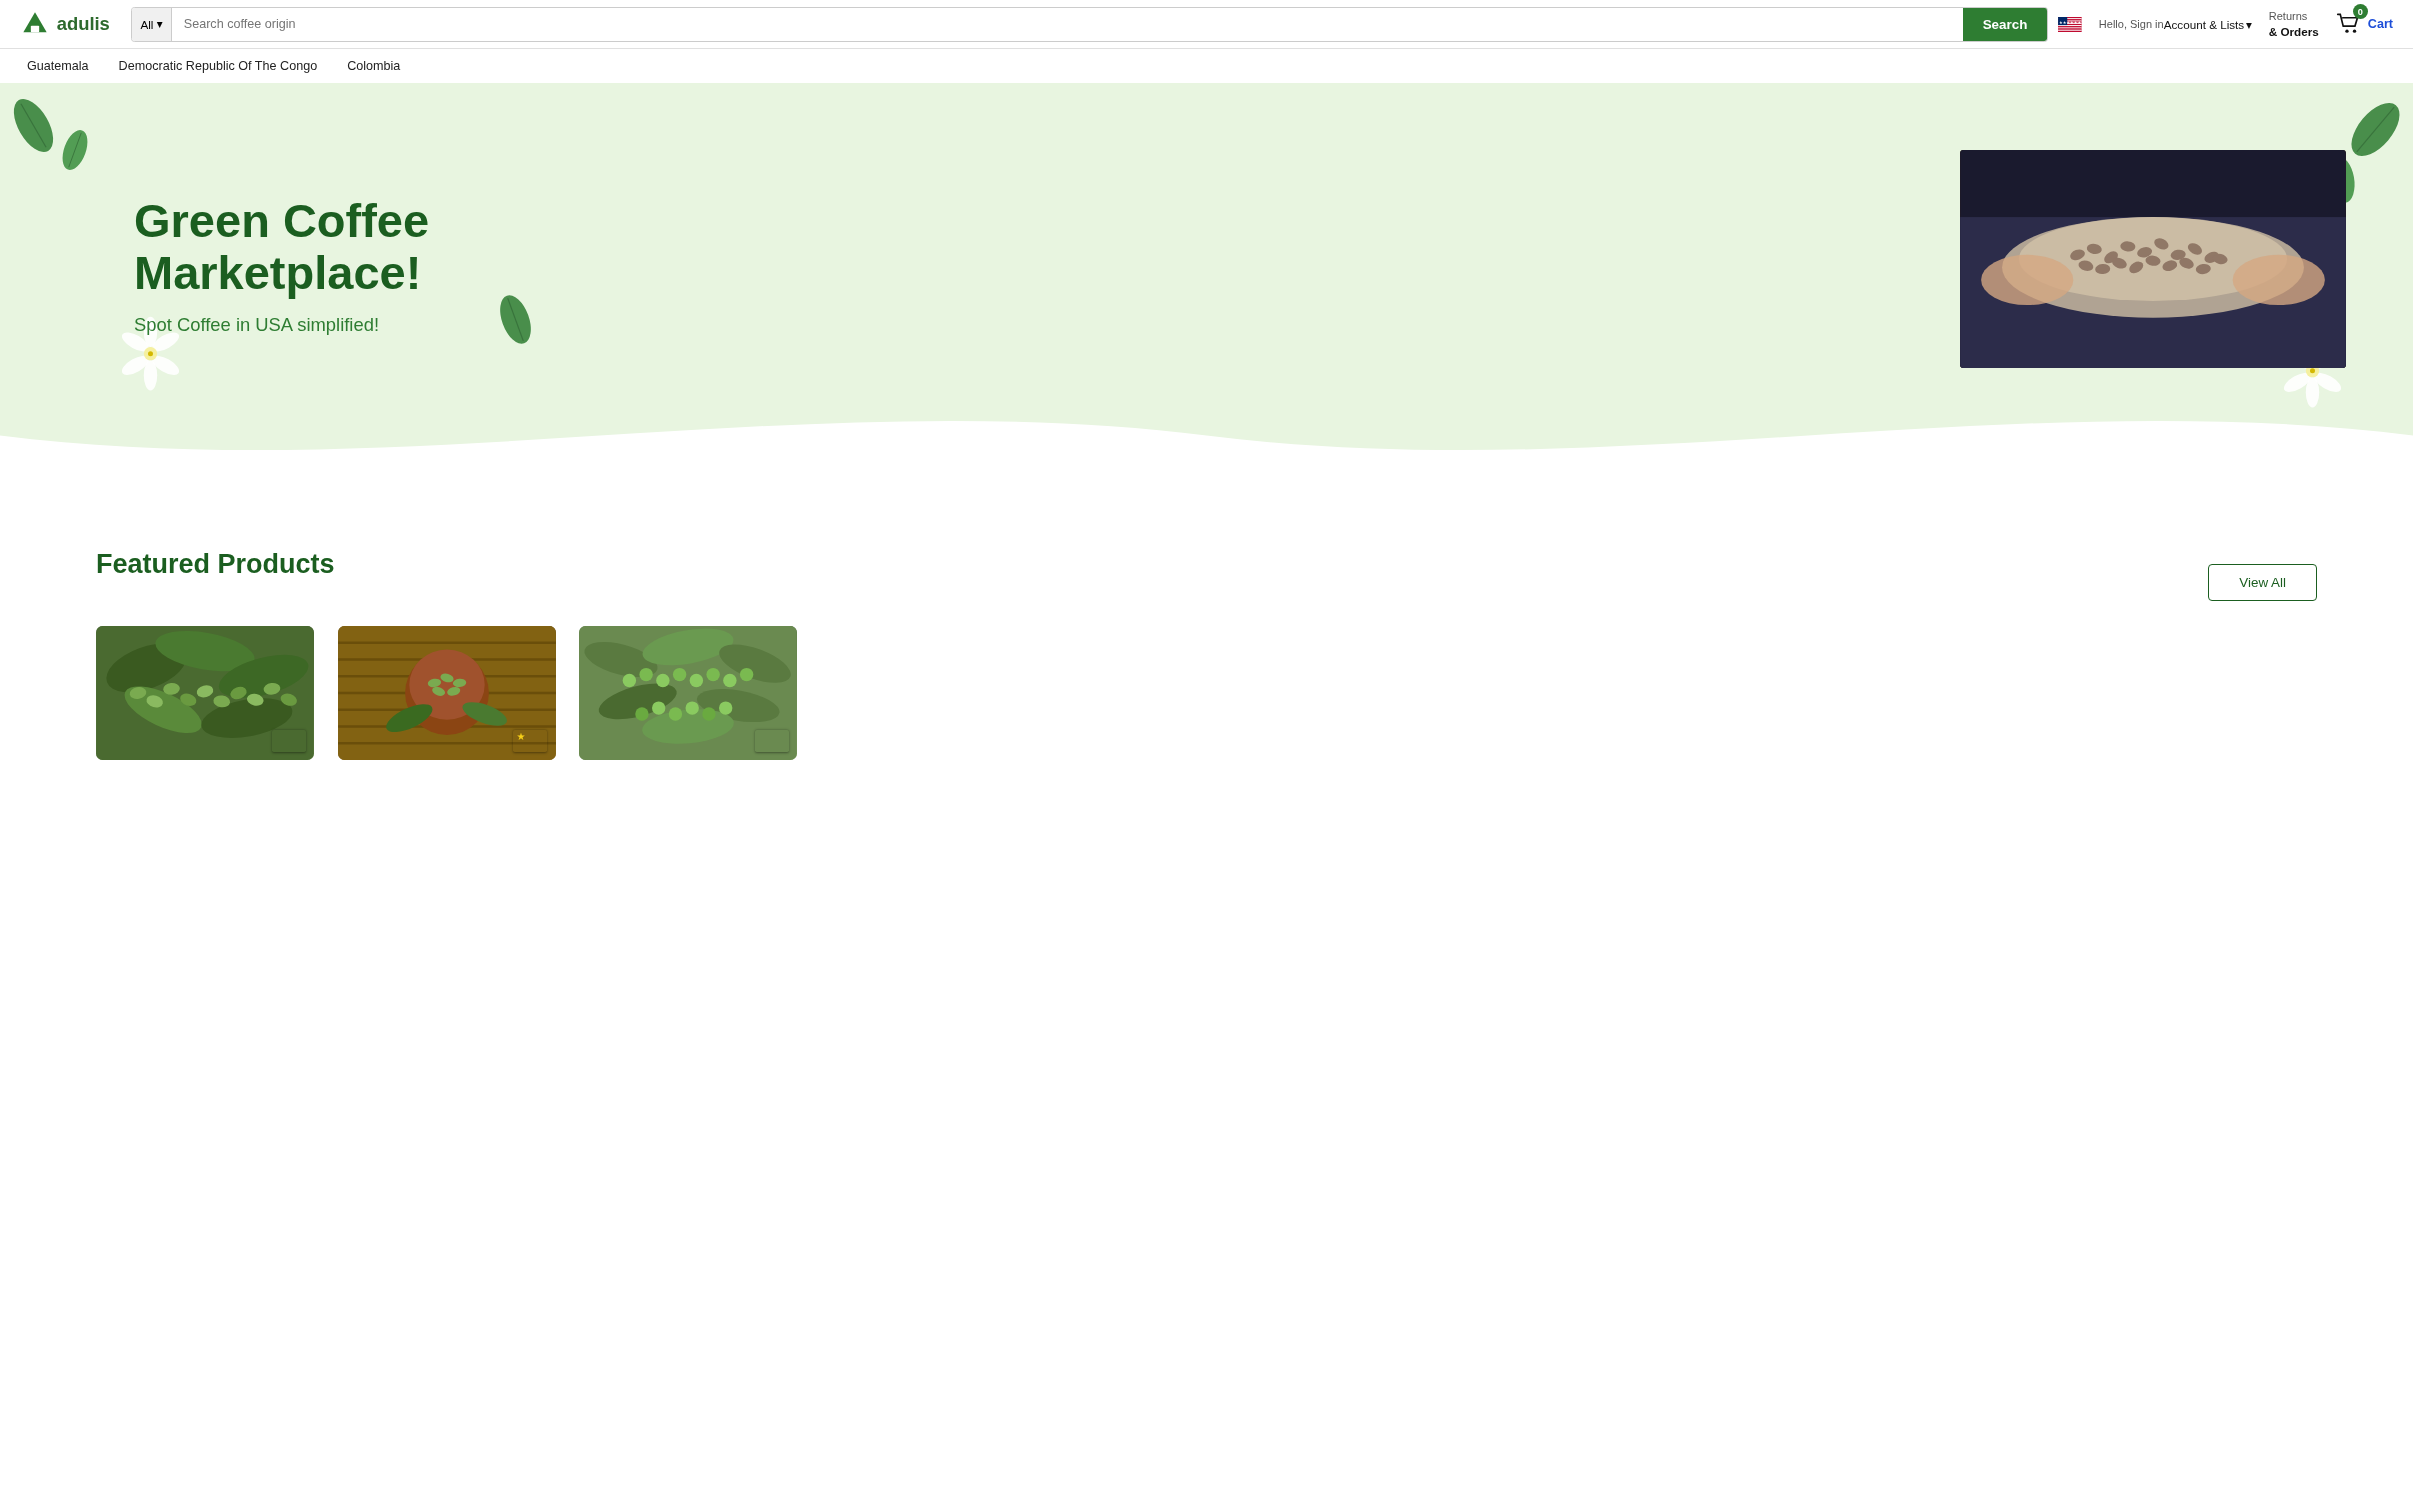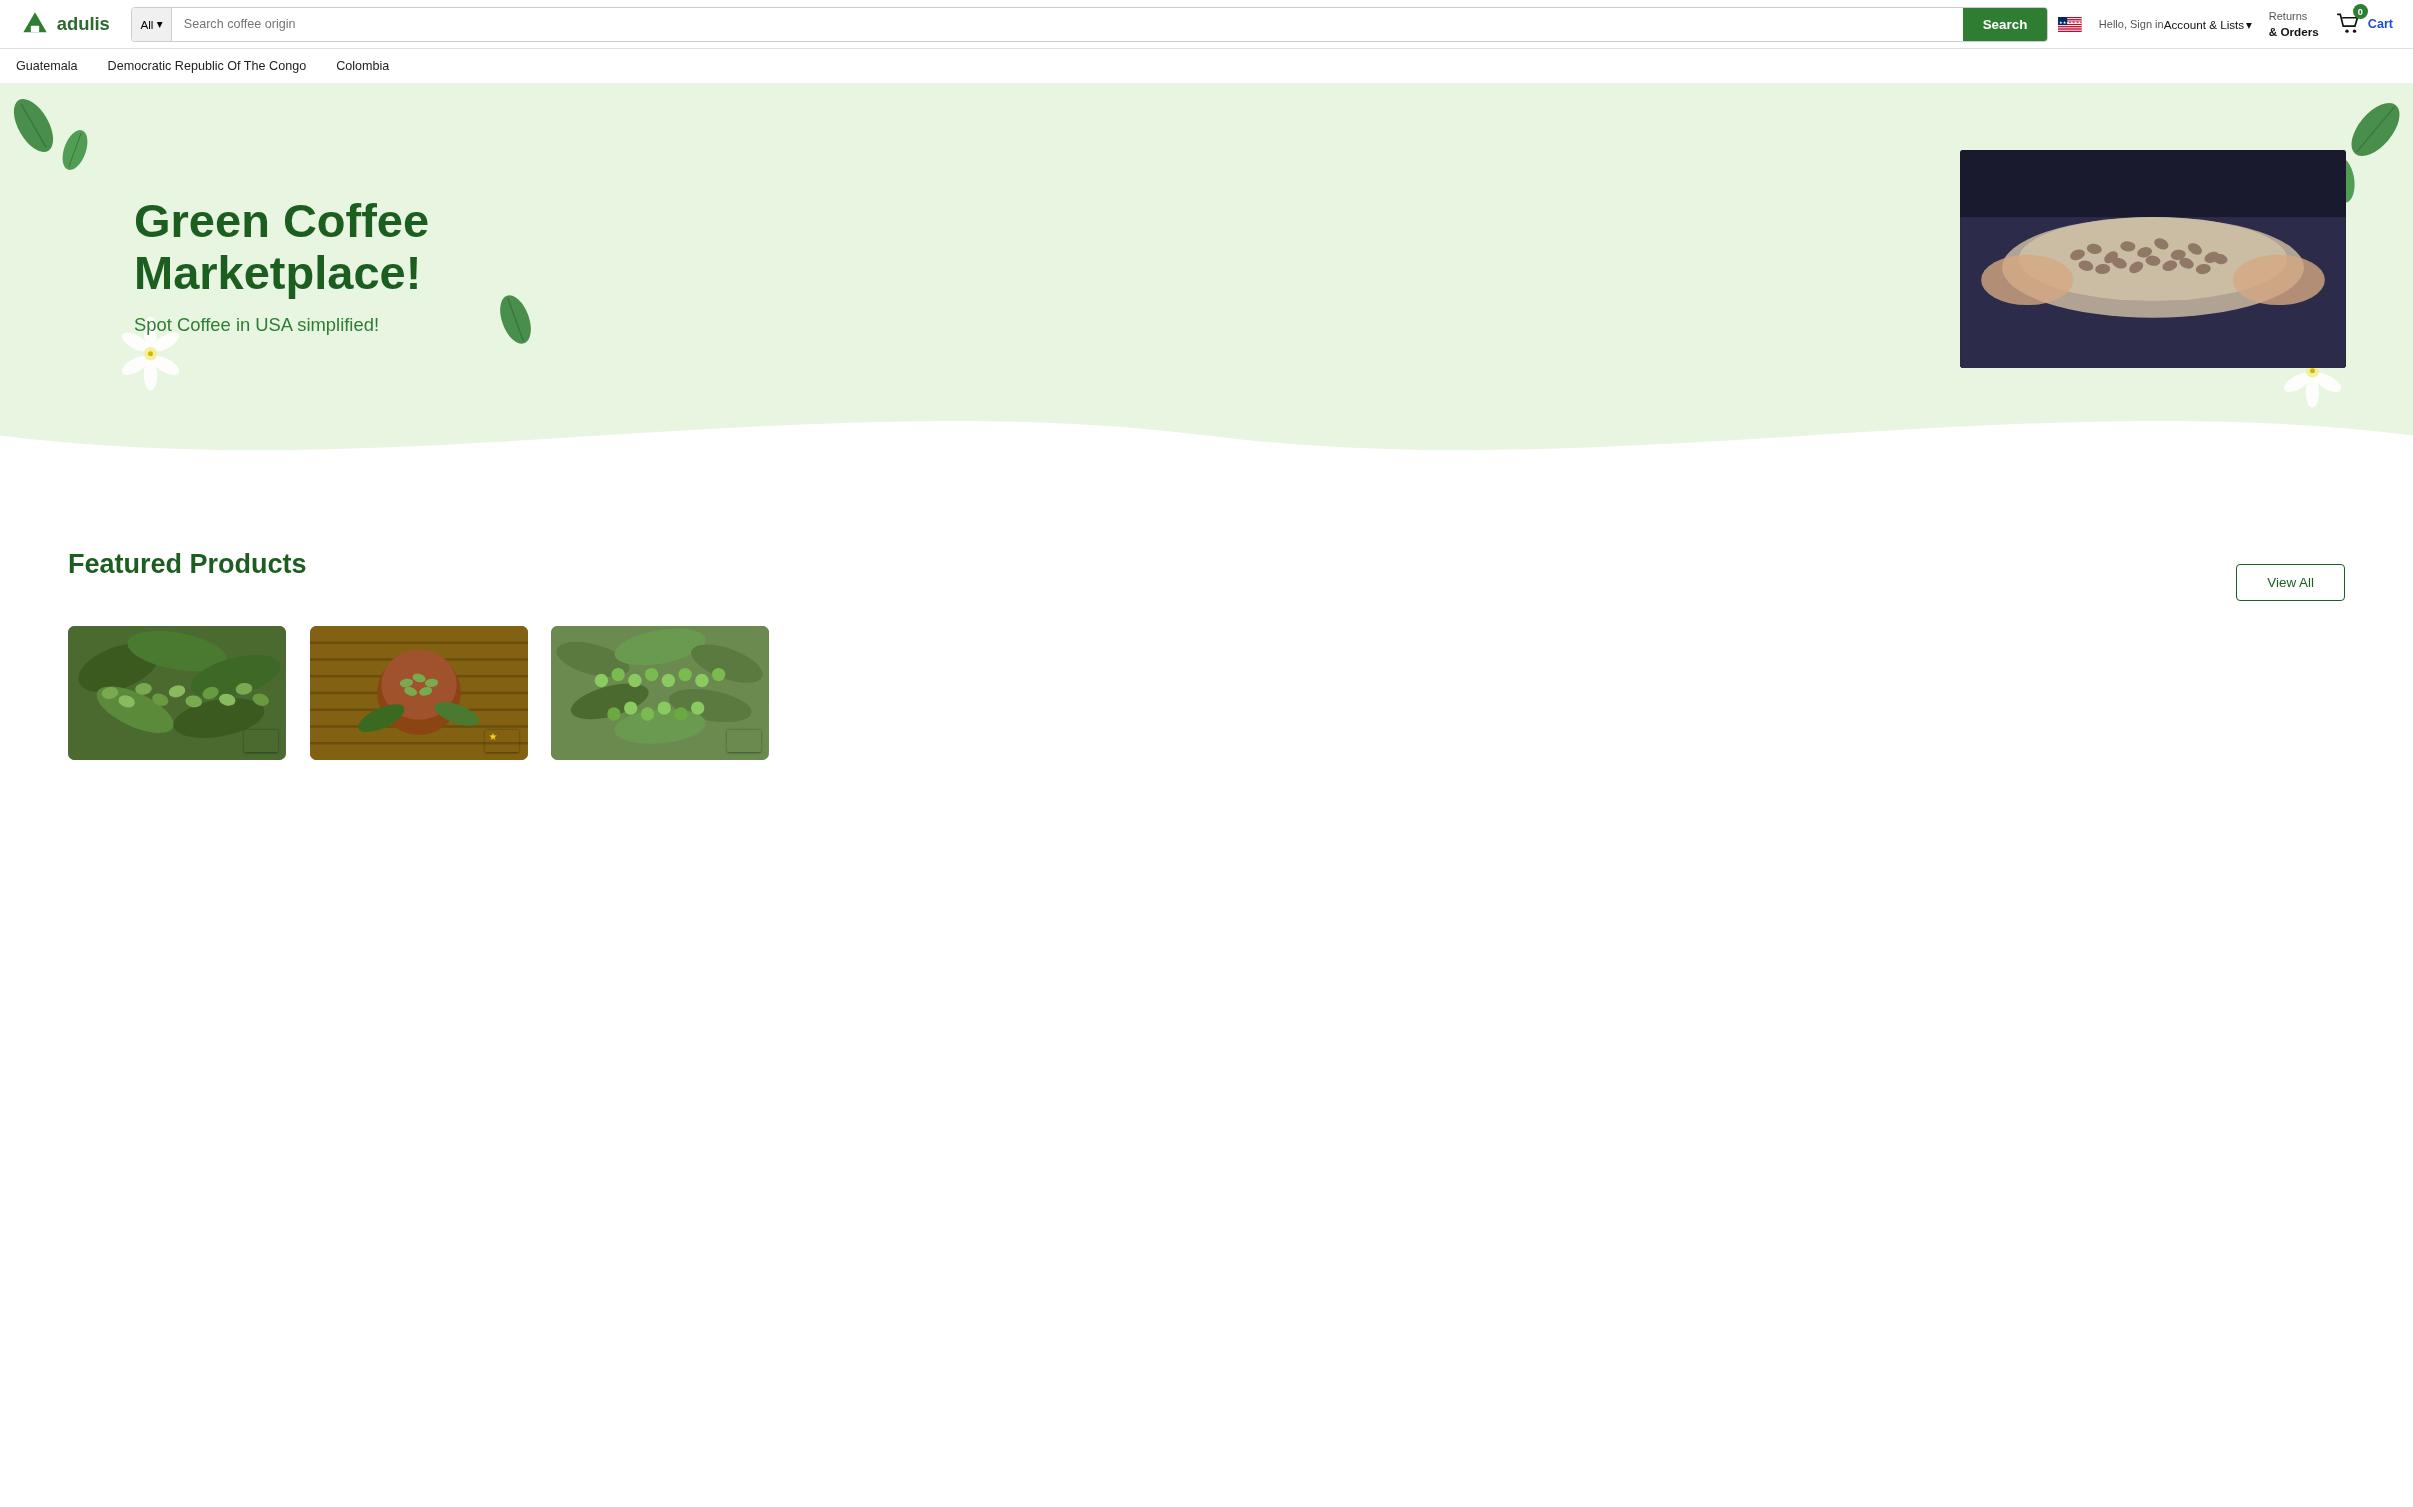--- a/index.html
+++ b/index.html
@@ -119,21 +119,21 @@
       align-items: center;
       justify-content: center;
       font-weight: bold;
     }
     .cart-label { font-weight: bold; font-size: 12.6px; color: #1d4ed8; }
 
     
     .nav-bar {
       display: flex;
       gap: 30px;
-      padding: 10px 16px;
+      padding: 10px 27px;
       background: #fff;
       font-size: 12.6px;
     }
     .nav-bar a {
       text-decoration: none;
       color: #222;
       cursor: pointer;
     }
 
     
@@ -200,21 +200,21 @@
     }
 
     
     .flower {
       position: absolute;
       z-index: 1;
     }
 
     
     .featured-section {
-      padding: 42px 68px;
+      padding: 42px 96px;
     }
     .featured-header {
       display: flex;
       align-items: center;
       justify-content: space-between;
       margin-bottom: 25px;
     }
     .featured-title {
       font-size: 27px;
       font-weight: 900;

